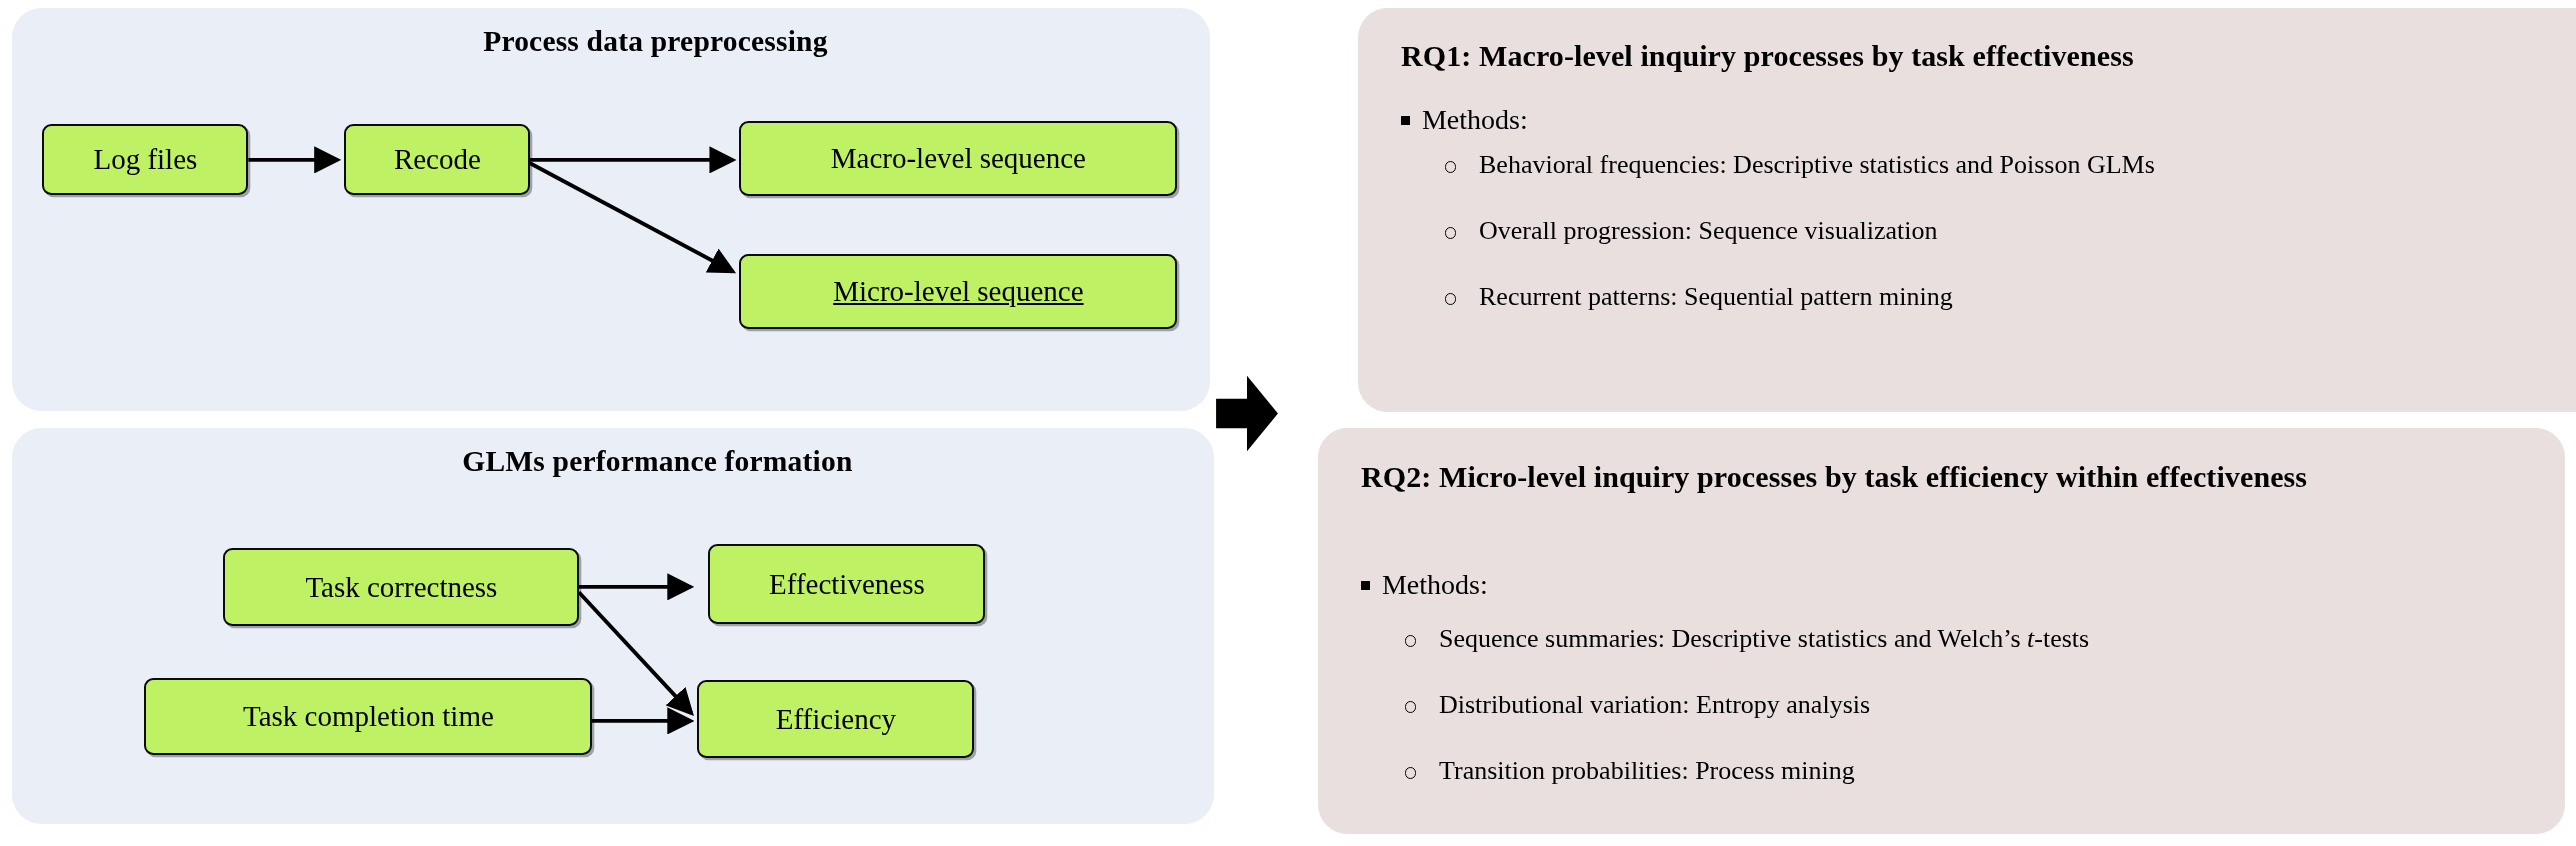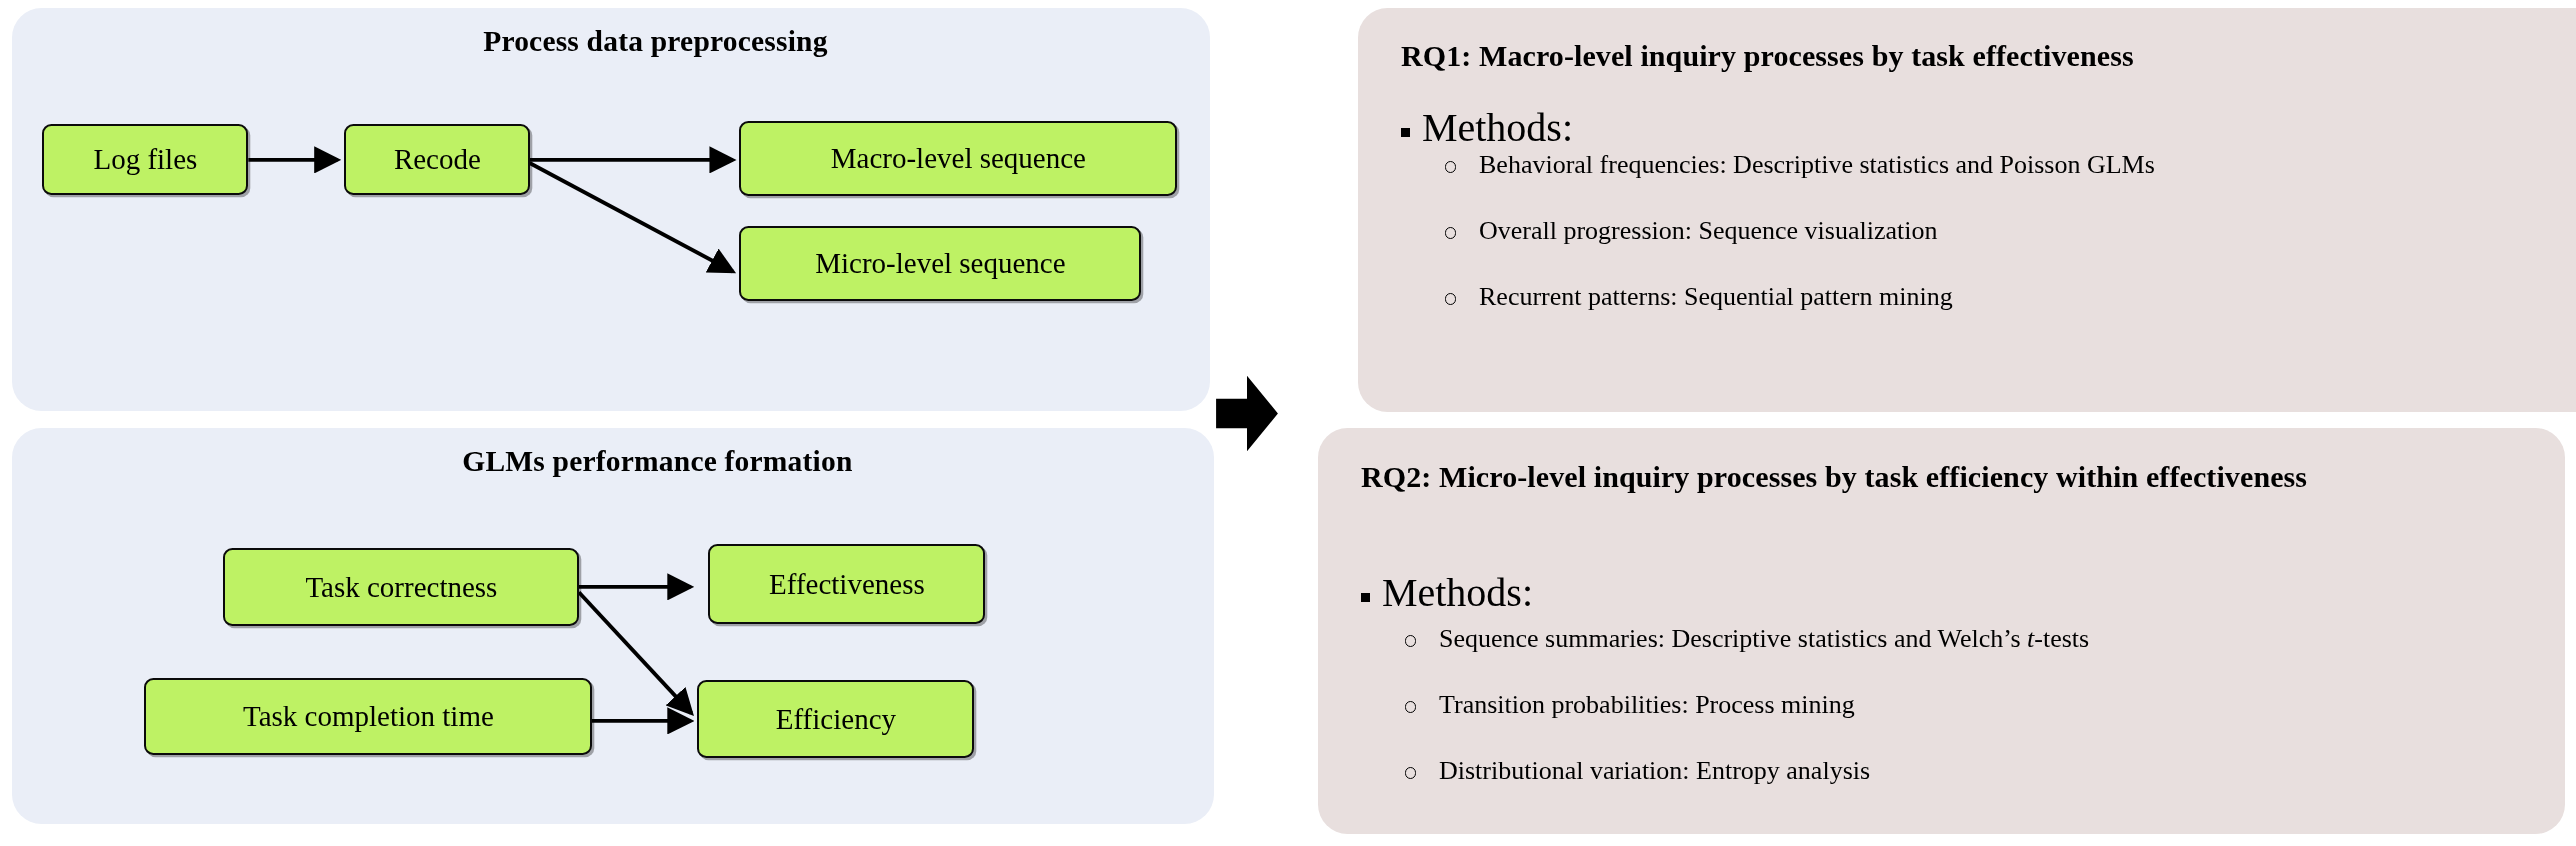--- a/index.html
+++ b/index.html
@@ -55,21 +55,21 @@
     font-size: 29px;
     line-height: 1.05;
     white-space: nowrap;
     box-shadow: 2.3px 2.3px 0 rgba(0,0,0,0.32);
   }
 
   
   #box-log-files   { left: 30px;  top: 116px; width: 206px; height: 71px; }
   #box-recode      { left: 332px; top: 116px; width: 186px; height: 71px; }
   #box-macro       { left: 727px; top: 113px; width: 438px; height: 75px; }
-  #box-micro       { left: 727px; top: 218px; width: 402px; height: 75px; }
+  #box-micro       { left: 727px; top: 246px; width: 438px; height: 75px; text-decoration: underline; }
 
   
   #box-task-correctness { left: 211px; top: 120px; width: 356px; height: 78px; }
   #box-effectiveness    { left: 685px; top: 116px; width: 277px; height: 80px; margin-left: 11px; }
   #box-task-time        { left: 132px; top: 250px; width: 448px; height: 77px; }
   #box-efficiency       { left: 685px; top: 252px; width: 277px; height: 78px; }
 
   
   .connectors {
     position: absolute;
@@ -94,21 +94,21 @@
     font-weight: bold;
     font-size: 30px;
     line-height: 1.27;
     letter-spacing: 0.1px;
   }
   #rq1-heading { left: 43px; top: 29.5px;  width: 1147px; }
   #rq2-heading { left: 43px; top: 29.5px;  width: 1085px; }
 
   .methods-label {
     position: absolute;
-    font-size: 40px;
+    font-size: 28px;
     white-space: nowrap;
   }
   #rq1-methods-label { left: 43px; top: 96px; }
   #rq2-methods-label { left: 43px; top: 141px; }
 
   .bullet-square {
     display: inline-block;
     width: 9.3px;
     height: 9.3px;
     background: #000;
@@ -238,21 +238,21 @@
     <span class="bullet-square"></span><span>Methods:</span>
   </div>
 
   <ul class="method-list" id="rq2-method-list">
     <li class="method-item">
       <span class="ring"></span>
       <span>Sequence summaries: Descriptive statistics and Welch’s </span><i>t</i><span>-tests</span>
     </li>
     <li class="method-item">
       <span class="ring"></span>
+      <span>Distributional variation: Entropy analysis</span>
+    </li>
+    <li class="method-item">
+      <span class="ring"></span>
       <span>Transition probabilities: Process mining</span>
     </li>
-    <li class="method-item">
-      <span class="ring"></span>
-      <span>Distributional variation: Entropy analysis</span>
-    </li>
   </ul>
 </div>
 
 
 </body></html>

